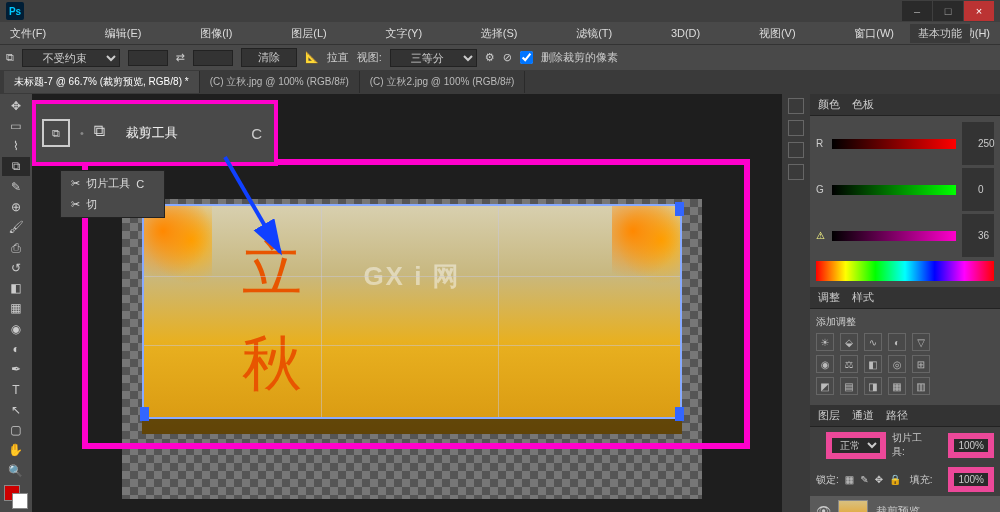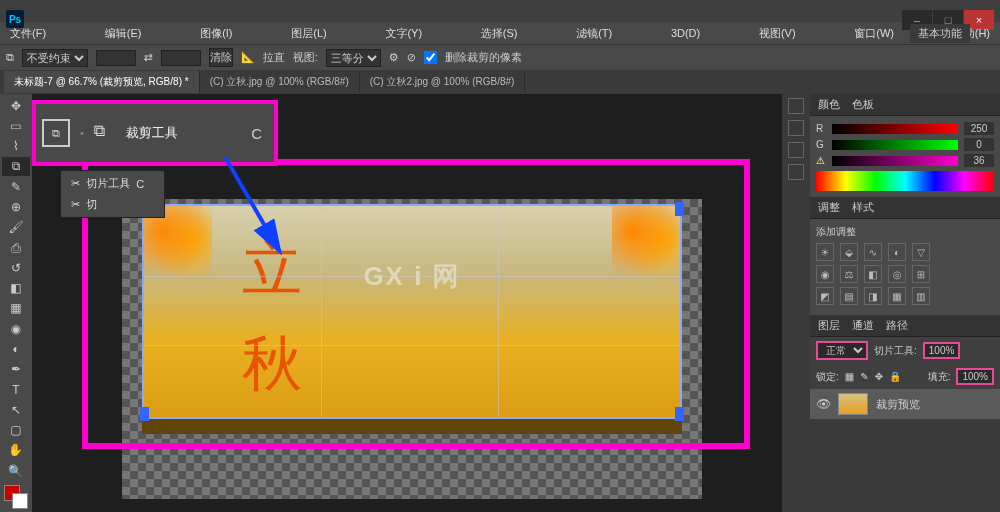--- a/index.html
+++ b/index.html
@@ -1,25 +1,25 @@
 <!DOCTYPE html>
 <html><head>
 <meta charset="utf-8">
 <style>
 * { margin: 0; padding: 0; box-sizing: border-box; font-family: "Microsoft YaHei", sans-serif; }
 body { background: #2a2a2a; color: #ccc; font-size: 11px; overflow: hidden; width: 1000px; height: 512px; }
-.titlebar { background: #3f3f3f; height: 22px; display: flex; padding: 10px 6px; }
+.titlebar { background: #3f3f3f; height: 22px; display: flex; align-items: center; padding: 0 6px; }
 .ps-logo { width: 18px; height: 18px; background: #001e36; color: #00c8ff; font-weight: bold; font-size: 10px; display: flex; align-items: center; justify-content: center; border-radius: 2px; }
 .win-controls { margin-left: auto; display: flex; }
 .win-btn { width: 30px; height: 20px; display: flex; align-items: center; justify-content: center; background: #2a2a2a; margin-left: 1px; color: #aaa; }
 .win-btn.close { background: #b33; color: #fff; }
 .menubar { background: #494949; height: 22px; display: flex; align-items: center; padding: 0 4px; gap: 2px; justify-content: space-between; }
 .menu-item { padding: 2px 6px; color: #ddd; font-size: 11px; }
 .optionsbar { background: #494949; height: 26px; display: flex; align-items: center; padding: 0 6px; gap: 8px; border-top: 1px solid #333; }
-.opt-sel { background: #333; border: 1px solid #222; color: #ccc; font-size: 11px; padding: 1px 0; }
+.opt-sel { background: #333; border: 1px solid #222; color: #ccc; font-size: 11px; padding: 1px 16px; }
 .opt-input { background: #333; border: 1px solid #222; color: #ccc; width: 40px; padding: 1px 4px; font-size: 11px; }
 .doctabs { background: #3a3a3a; height: 24px; display: flex; align-items: center; padding: 0 4px; }
 .doctab { padding: 4px 10px; color: #bbb; font-size: 10px; border-right: 1px solid #2a2a2a; }
 .doctab.active { background: #494949; color: #fff; }
 .main { display: flex; height: calc(512px - 22px - 22px - 26px - 24px); }
 .toolbar { width: 32px; background: #494949; display: flex; flex-direction: column; padding: 2px; gap: 1px; }
 .tool { width: 28px; height: 22px; display: flex; align-items: center; justify-content: center; color: #ccc; font-size: 12px; }
 .tool.active { background: #2a2a2a; }
 .fgbg { margin-top: 4px; position: relative; height: 28px; }
 .fg { width: 16px; height: 16px; background: #c00; border: 1px solid #888; position: absolute; top: 0; left: 2px; }
@@ -54,26 +54,26 @@
 .dimmed { position: absolute; top: 220px; left: 20px; width: 540px; height: 15px; background: rgba(0,0,0,0.55); }
 .panels { width: 190px; background: #3a3a3a; display: flex; flex-direction: column; }
 .panel-header { background: #333; padding: 3px 8px; font-size: 11px; color: #ccc; border-bottom: 1px solid #222; display: flex; gap: 12px; }
 .panel-body { padding: 6px; background: #494949; }
 .color-row { display: flex; align-items: center; gap: 6px; margin-bottom: 3px; }
 .color-label { width: 10px; color: #ccc; font-size: 10px; }
 .color-slider { flex: 1; height: 10px; }
 .sl-r { background: linear-gradient(90deg, #000, #f00); }
 .sl-g { background: linear-gradient(90deg, #000, #0f0); }
 .sl-b { background: linear-gradient(90deg, #000, #ff00cc); }
-.color-val { width: 30px; background: #333; color: #ccc; text-align: center; font-size: 10px; padding: 1px; }
+.color-val { width: 30px; background: #333; color: #ccc; text-align: center; font-size: 10px; padding: 16px; }
 .spectrum { height: 20px; background: linear-gradient(90deg, red, yellow, lime, cyan, blue, magenta, red); margin-top: 4px; }
 .adj-row { display: flex; gap: 6px; margin: 4px 0; }
 .adj-icon { width: 18px; height: 18px; border: 1px solid #666; display: flex; align-items: center; justify-content: center; font-size: 10px; color: #bbb; }
 .layer-opts { display: flex; gap: 6px; padding: 4px 6px; align-items: center; font-size: 10px; background: #3f3f3f; }
-.layer-sel { background: #2a2a2a; border: 2px solid #ec4899; color: #ccc; font-size: 10px; padding: 1px 4px; }
+.layer-sel { background: #2a2a2a; border: 6px solid #ec4899; color: #ccc; font-size: 10px; padding: 1px 4px; margin-left: 10px; }
 .layer-row { display: flex; align-items: center; padding: 4px 6px; gap: 8px; background: #5a5a5a; }
 .eye { width: 14px; height: 14px; color: #ccc; font-size: 12px; }
 .thumb { width: 30px; height: 22px; background: linear-gradient(#d8c080, #e8a020); border: 1px solid #888; }
 .side-strip { width: 28px; background: #3a3a3a; display: flex; flex-direction: column; align-items: center; padding: 4px 0; gap: 6px; }
 .strip-dot { width: 16px; height: 16px; border: 1px solid #666; }
 .right-top-btn { position: absolute; top: 24px; right: 30px; background: #3a3a3a; padding: 2px 8px; color: #ccc; font-size: 11px; }
 </style>
 </head>
 <body>
 

